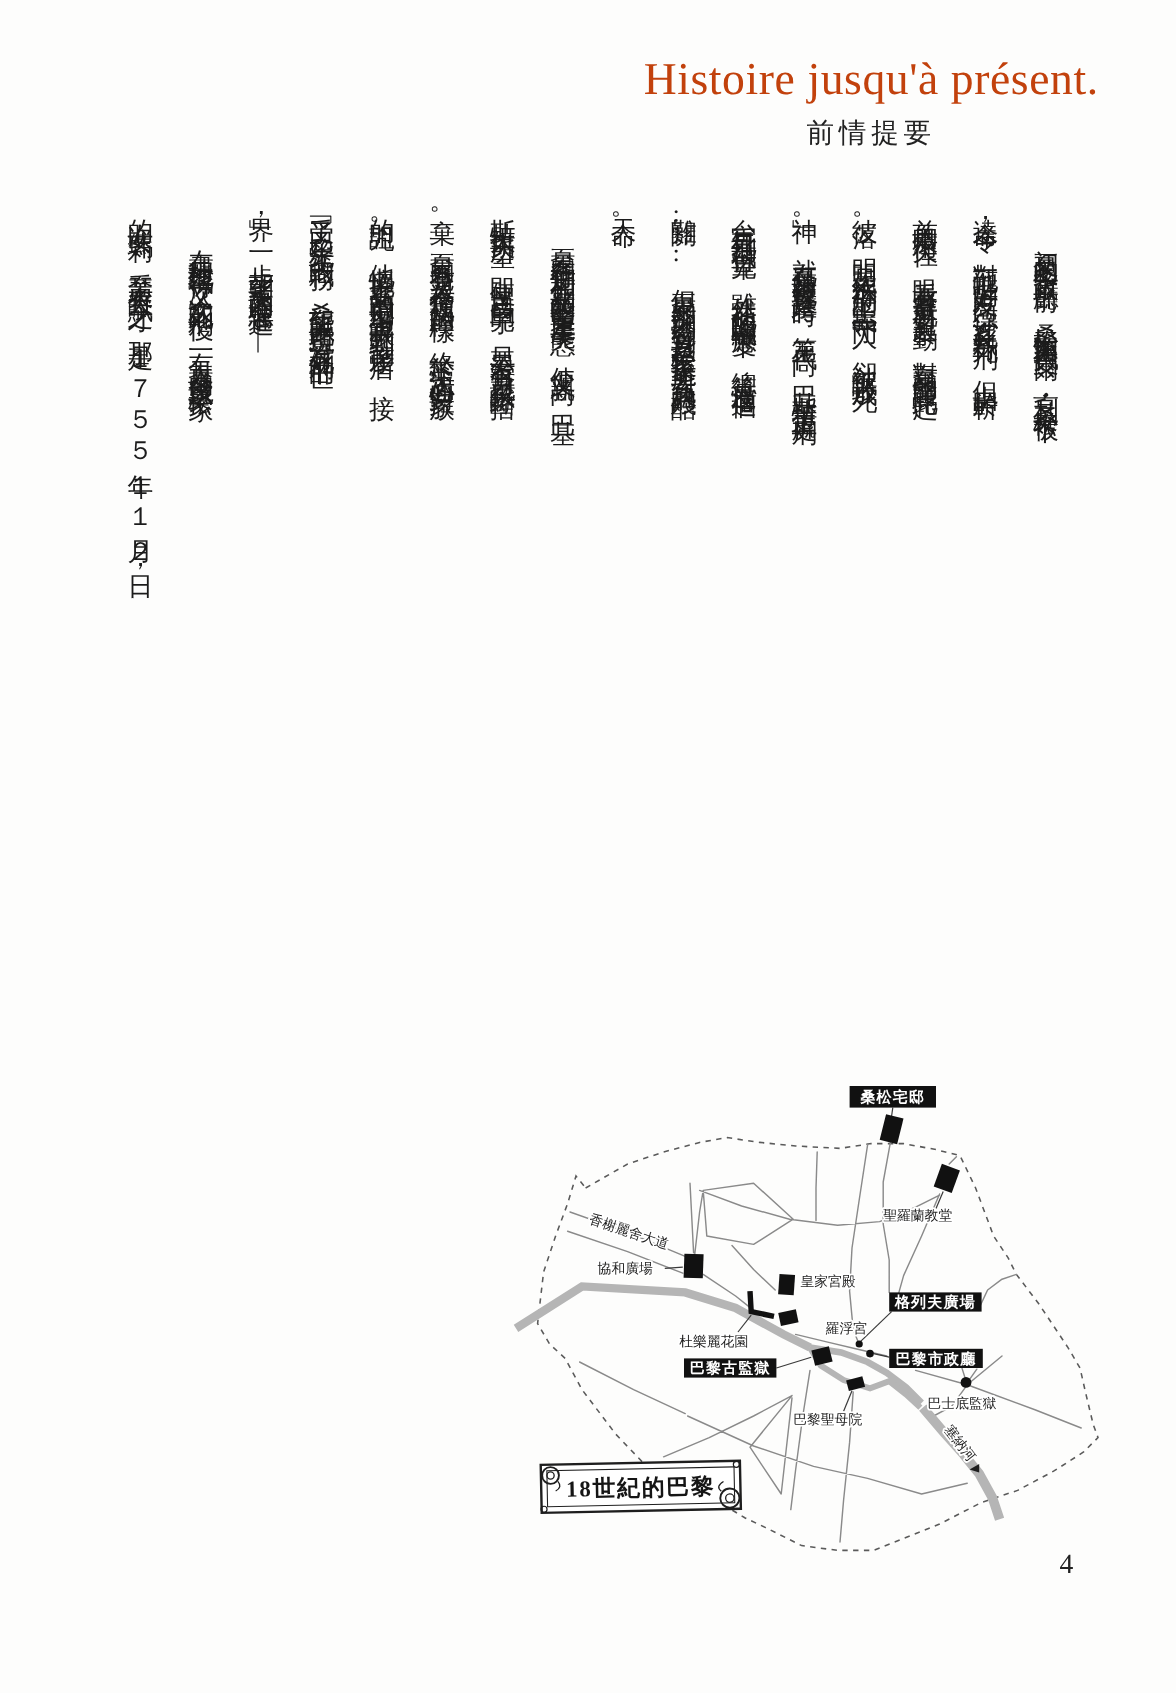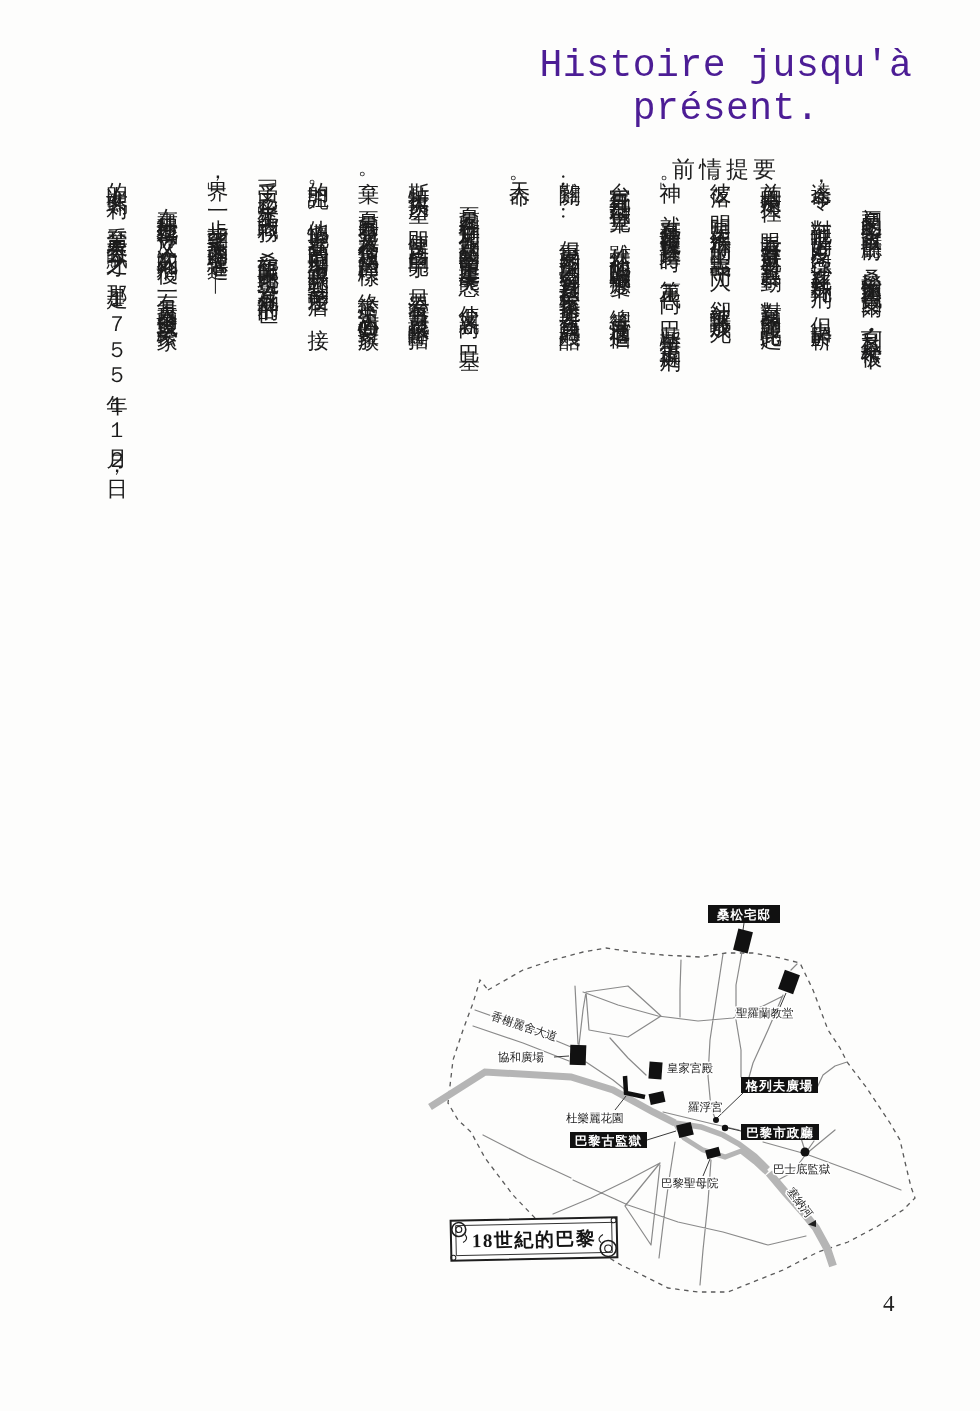--- a/index.html
+++ b/index.html
@@ -6,25 +6,25 @@
   body{
     width:980px;height:1411px;position:relative;
     background:#fdfdfc;color:#1b1b1b;
     font-family:"Liberation Serif","DejaVu Serif",serif;
     overflow:hidden;
   }
   .title-block{
     position:absolute;left:480px;top:44px;width:492px;text-align:center;
   }
   .title-block h1{
-    margin:0;font-size:38px;font-weight:500;letter-spacing:.5px;color:#4c1d95;
-    font-family:Liberation Mono, monospace;
+    margin:0;font-size:38px;font-weight:500;letter-spacing:.5px;color:#c2410c;
+    font-family:Liberation Serif, serif;
   }
   .subtitle{
-    margin-top:24px;font-size:23px;letter-spacing:4px;color:#222;
+    margin-top:7px;font-size:23px;letter-spacing:4px;color:#222;
   }
   .prologue{
     position:absolute;top:165px;right:84px;height:718px;
     writing-mode:vertical-rl;text-orientation:mixed;
     font-size:21.5px;line-height:50.3px;letter-spacing:4px;color:#1b1b1b;
   }
   .prologue p{margin:0;padding:0;}
   .map-wrap{
     position:absolute;left:423px;top:880px;width:580px;height:440px;
   }

